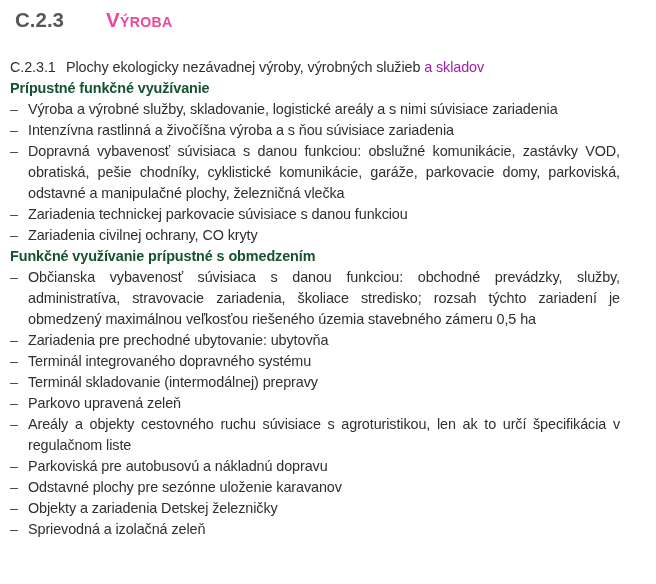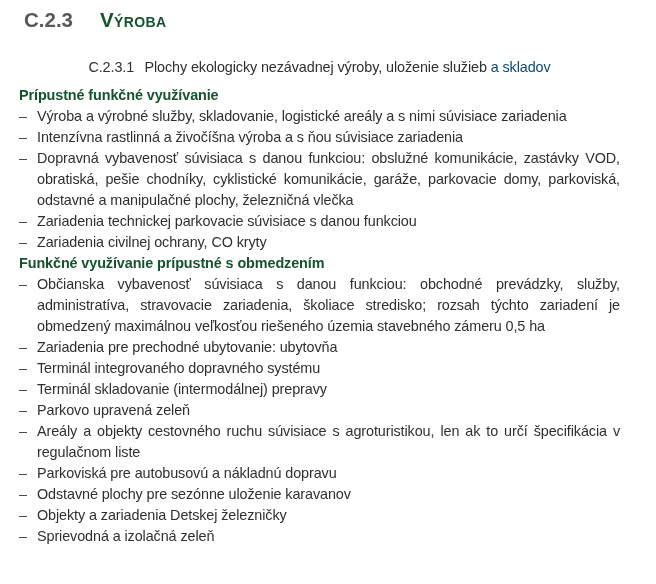--- a/index.html
+++ b/index.html
@@ -11,58 +11,57 @@
     background: #ffffff;
   }
   body {
     font-family: "Liberation Sans", sans-serif;
     font-size: 14.4px;
     line-height: 21px;
     color: #2e2f31;
     letter-spacing: -0.1px;
   }
   .doc {
-    padding: 8px 20px 0 19px;
+    padding: 8px 20px 0 10px;
     box-sizing: border-box;
     width: 640px;
   }
   
   .h1 {
     display: flex;
     align-items: baseline;
     margin: 0 0 25px 5px;
     font-weight: bold;
     font-size: 20.5px;
     line-height: 24px;
     letter-spacing: 0;
   }
   .h1-num {
     color: #57585a;
   }
   .h1-title {
-    margin-left: 27px;
-    color: #14532d;
+    margin-left: 42px;
+    color: #ec4899;
     font-variant: small-caps;
     letter-spacing: 0.4px;
   }
   
   .subheading {
     display: flex;
-    margin: 7px;
-    justify-content: center;
+    margin: 0;
   }
   .sub-num {
     flex: 0 0 56px;
     color: #2e2f31;
   }
   .sub-text {
     color: #2e2f31;
   }
   .faded {
-    color: #0c4a6e;
+    color: #a21caf;
   }
   
   .section-label {
     font-weight: bold;
     color: #14532d;
     letter-spacing: -0.1px;
   }
   
   .items { margin: 0; }
   .item {
@@ -84,21 +83,21 @@
 
 <div class="doc">
 
   <div class="h1">
     <span class="h1-num">C.2.3</span>
     <span class="h1-title">Výroba</span>
   </div>
 
   <div class="subheading">
     <span class="sub-num">C.2.3.1</span>
-    <span class="sub-text"><span>Plochy ekologicky nezávadnej výroby, uloženie služieb</span><span class="faded"> a skladov</span></span>
+    <span class="sub-text"><span>Plochy ekologicky nezávadnej výroby, výrobných služieb</span><span class="faded"> a skladov</span></span>
   </div>
 
   <div id="sections">
   <div class="section">
     <div class="section-label">Prípustné funkčné využívanie</div>
     <div class="items">
   <div class="item">
     <span class="dash">–</span>
     <span class="item-text">Výroba a výrobné služby, skladovanie, logistické areály a s nimi súvisiace zariadenia</span>
   </div>

